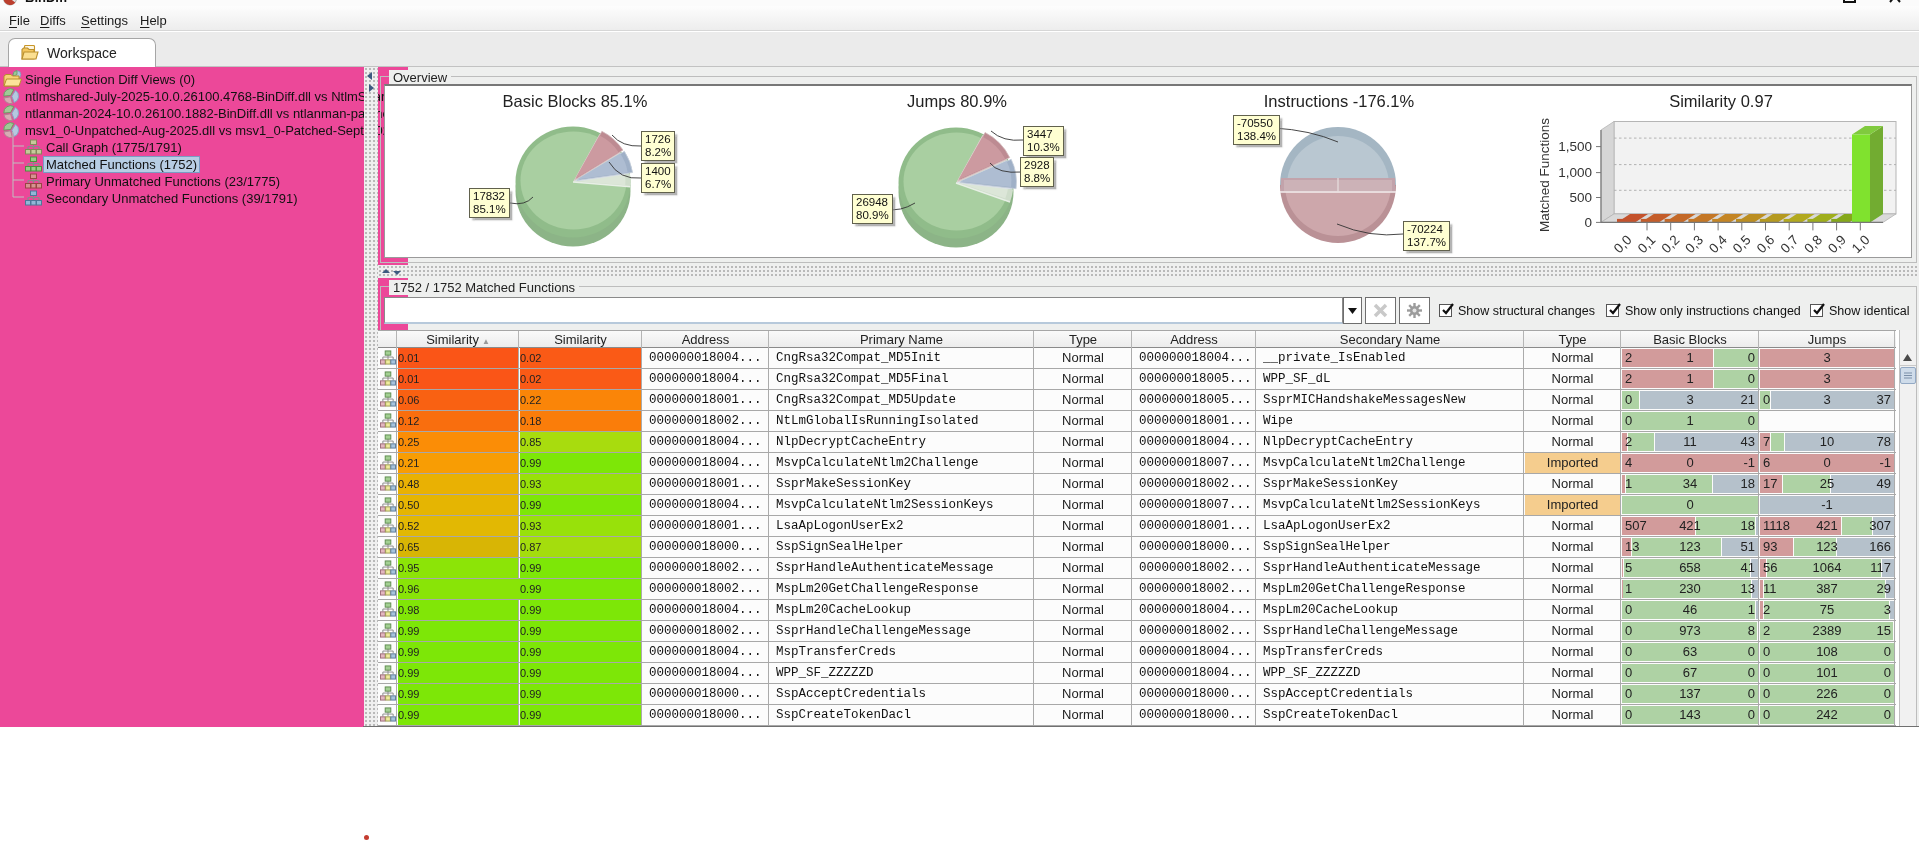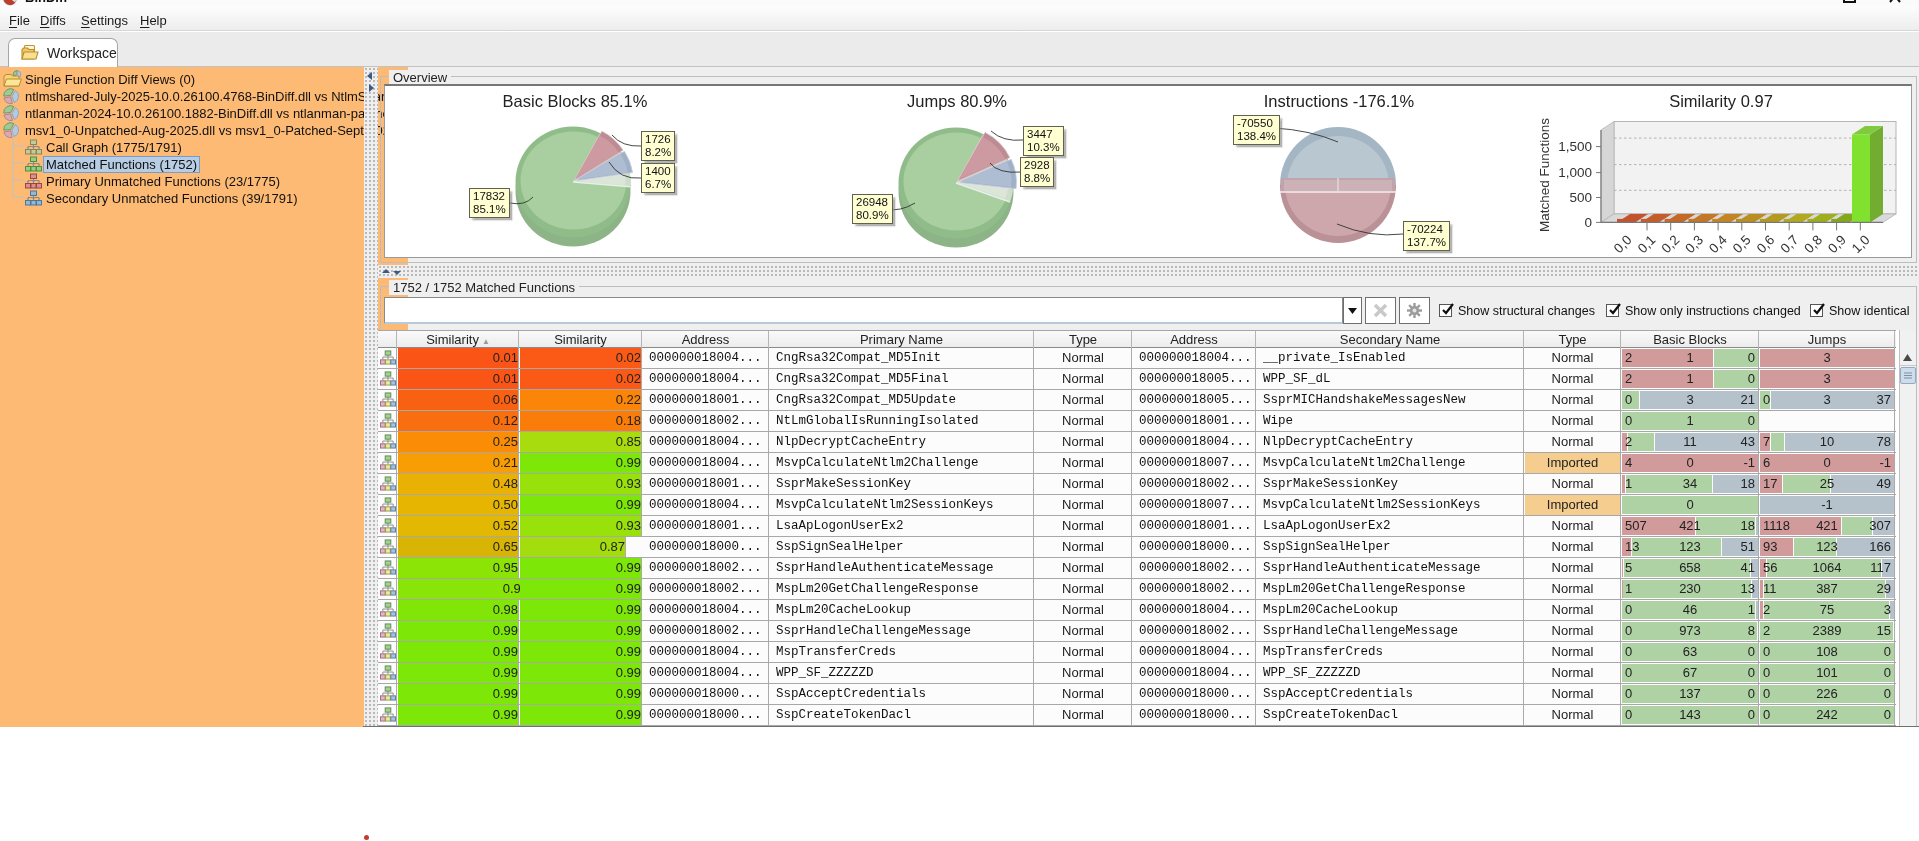--- a/index.html
+++ b/index.html
@@ -6,25 +6,25 @@
 
 #titlebar { position:absolute; left:0; top:0; width:1919px; height:6px; background:#fbfbfb; overflow:hidden; }
 
 
 #menubar { position:absolute; left:0; top:6px; width:1919px; height:25px; background:linear-gradient(#fdfdfd,#ededed); border-bottom:1px solid #d6d6d6; }
 .mi { position:absolute; top:7px; font-size:13px; color:#1a1a1a; }
 .mi u { text-decoration:underline; text-underline-offset:2px; }
 
 
 #tabstrip { position:absolute; left:0; top:32px; width:1919px; height:35px; background:#ebebeb; border-bottom:1px solid #c2c2c2; }
-#tab { position:absolute; left:8px; top:6px; width:110px; height:29px; background:#fff; border:1px solid #a6a6a6; border-bottom:none; border-radius:7px 7px 0 0; }
+#tab { position:absolute; left:8px; top:6px; width:148px; height:29px; background:#fff; border:1px solid #a6a6a6; border-bottom:none; border-radius:7px 7px 0 0; }
 #tab span { position:absolute; left:38px; top:6px; font-size:14px; color:#222; }
 
 
-#tree { position:absolute; left:0; top:67px; width:408px; height:660px; background:#fdba74; overflow:hidden; }
+#tree { position:absolute; left:0; top:67px; width:408px; height:660px; background:#ec4899; overflow:hidden; }
 .titem { position:absolute; height:17px; white-space:nowrap; }
 .ttext { font-size:13px; color:#111; line-height:17px; padding:0 2px; }
 .ttext.sel { background:#b7cde4; outline:1px solid #7a9cc4; }
 
 
 #vsplit { position:absolute; left:364px; top:67px; width:14px; height:660px; background:#efefef;
   background-image:radial-gradient(circle, #b9b9b9 0.9px, transparent 1px); background-size:4px 4px; }
 #hsplit { position:absolute; left:378px; top:265px; width:1541px; height:13px; background:#efefef;
   background-image:radial-gradient(circle, #b9b9b9 0.9px, transparent 1px); background-size:4px 4px; }
 
@@ -45,21 +45,21 @@
 .cb svg { position:absolute; left:0px; top:-3px; }
 .cblab { position:absolute; top:304px; font-size:12.5px; color:#111; }
 
 
 #table { position:absolute; left:378px; top:330px; width:1521px; height:397px; background:#fff; border-left:1px solid #999; }
 #thead { position:absolute; left:378px; top:330px; width:1518px; height:18px; background:linear-gradient(#fafafa,#ececec); border-bottom:1px solid #8a8a8a; border-top:1px solid #a6a6a6; }
 .hc { position:absolute; top:0; height:17px; font-size:13px; color:#222; text-align:center; line-height:17px; border-right:1px solid #b5b5b5; }
 .trow { position:absolute; left:378px; width:1518px; height:21px; background:#fcfcfc; border-bottom:1px solid #a8a8a8; }
 .c { position:absolute; top:0; height:20px; border-right:1px solid #ababab; overflow:hidden; }
 .c.ic { padding:2px 0 0 2px; }
-.num { font-size:13px; text-align:right; line-height:20px; color:#222; }
+.num { font-size:11px; text-align:left; line-height:20px; color:#222; }
 .mono { font-family:"Liberation Mono",monospace; font-size:12.5px; line-height:20px; color:#111; padding-left:6px; white-space:pre; }
 .typ { font-size:13px; text-align:center; line-height:20px; color:#222; }
 .barc { background:#fcfcfc; }
 .seg { position:absolute; top:1px; bottom:1px; }
 .bn { position:absolute; top:0; font-size:13px; line-height:20px; color:#222; }
 .bl { left:3px; } .bc { left:0; right:0; text-align:center; } .br { right:3px; }
 
 
 #sbar { position:absolute; left:1899px; top:330px; width:17px; height:397px; background:#f1f1f1; border-left:1px solid #c0c0c0; }
 #sbtn { position:absolute; left:1899px; top:349px; width:17px; height:17px; z-index:5; background:#f1f1f1; border-left:1px solid #c0c0c0; border-bottom:1px solid #c9c9c9; }
@@ -624,21 +624,21 @@
   </div>
 <div class="trow" style="top:537px">
     <div class="c ic" style="left:0px;width:19px"><svg width="16" height="15" viewBox="0 0 17 16">
 <path d="M8.5 5.5 L8.5 7.5 M3 7.5 L14 7.5 M3 7.5 L3 10 M8.5 7.5 L8.5 10 M14 7.5 L14 10" stroke="#8a8a8a" stroke-width="1" fill="none"></path>
 <rect x="5.5" y="1" width="6" height="4.5" fill="#a3d093" stroke="#5d8b4e" stroke-width="1"></rect>
 <rect x="0.5" y="10.5" width="5" height="4.5" fill="#e3b7c0" stroke="#9a6b78" stroke-width="1"></rect>
 <rect x="6" y="10.5" width="5" height="4.5" fill="#f0ec9e" stroke="#9a9a4e" stroke-width="1"></rect>
 <rect x="11.5" y="10.5" width="5" height="4.5" fill="#a6c3dc" stroke="#5d7b99" stroke-width="1"></rect>
 </svg></div>
     <div class="c num" style="left:20px;width:121px;background:#D8B505">0.65</div>
-    <div class="c num" style="left:142px;width:106px;background:#A4DD0D">0.87</div>
+    <div class="c num" style="left:142px;width:122px;background:#A4DD0D">0.87</div>
     <div class="c mono" style="left:265px;width:126px">000000018000...</div>
     <div class="c mono" style="left:392px;width:264px">SspSignSealHelper</div>
     <div class="c typ" style="left:657px;width:97px;">Normal</div>
     <div class="c mono" style="left:755px;width:123px">000000018000...</div>
     <div class="c mono" style="left:879px;width:267px">SspSignSealHelper</div>
     <div class="c typ" style="left:1147px;width:96px;">Normal</div>
     <div class="c barc" style="left:1244px;width:137px">
       <div class="seg" style="left:0.00%;width:6.95%;background:#d29b9b;"></div>
       <div class="seg" style="left:6.95%;width:65.78%;background:#aed2a4;border-left:1px solid #fbfbfb;"></div>
       <div class="seg" style="left:72.73%;width:27.27%;background:#b5c1cb;border-left:1px solid #fbfbfb;"></div>

